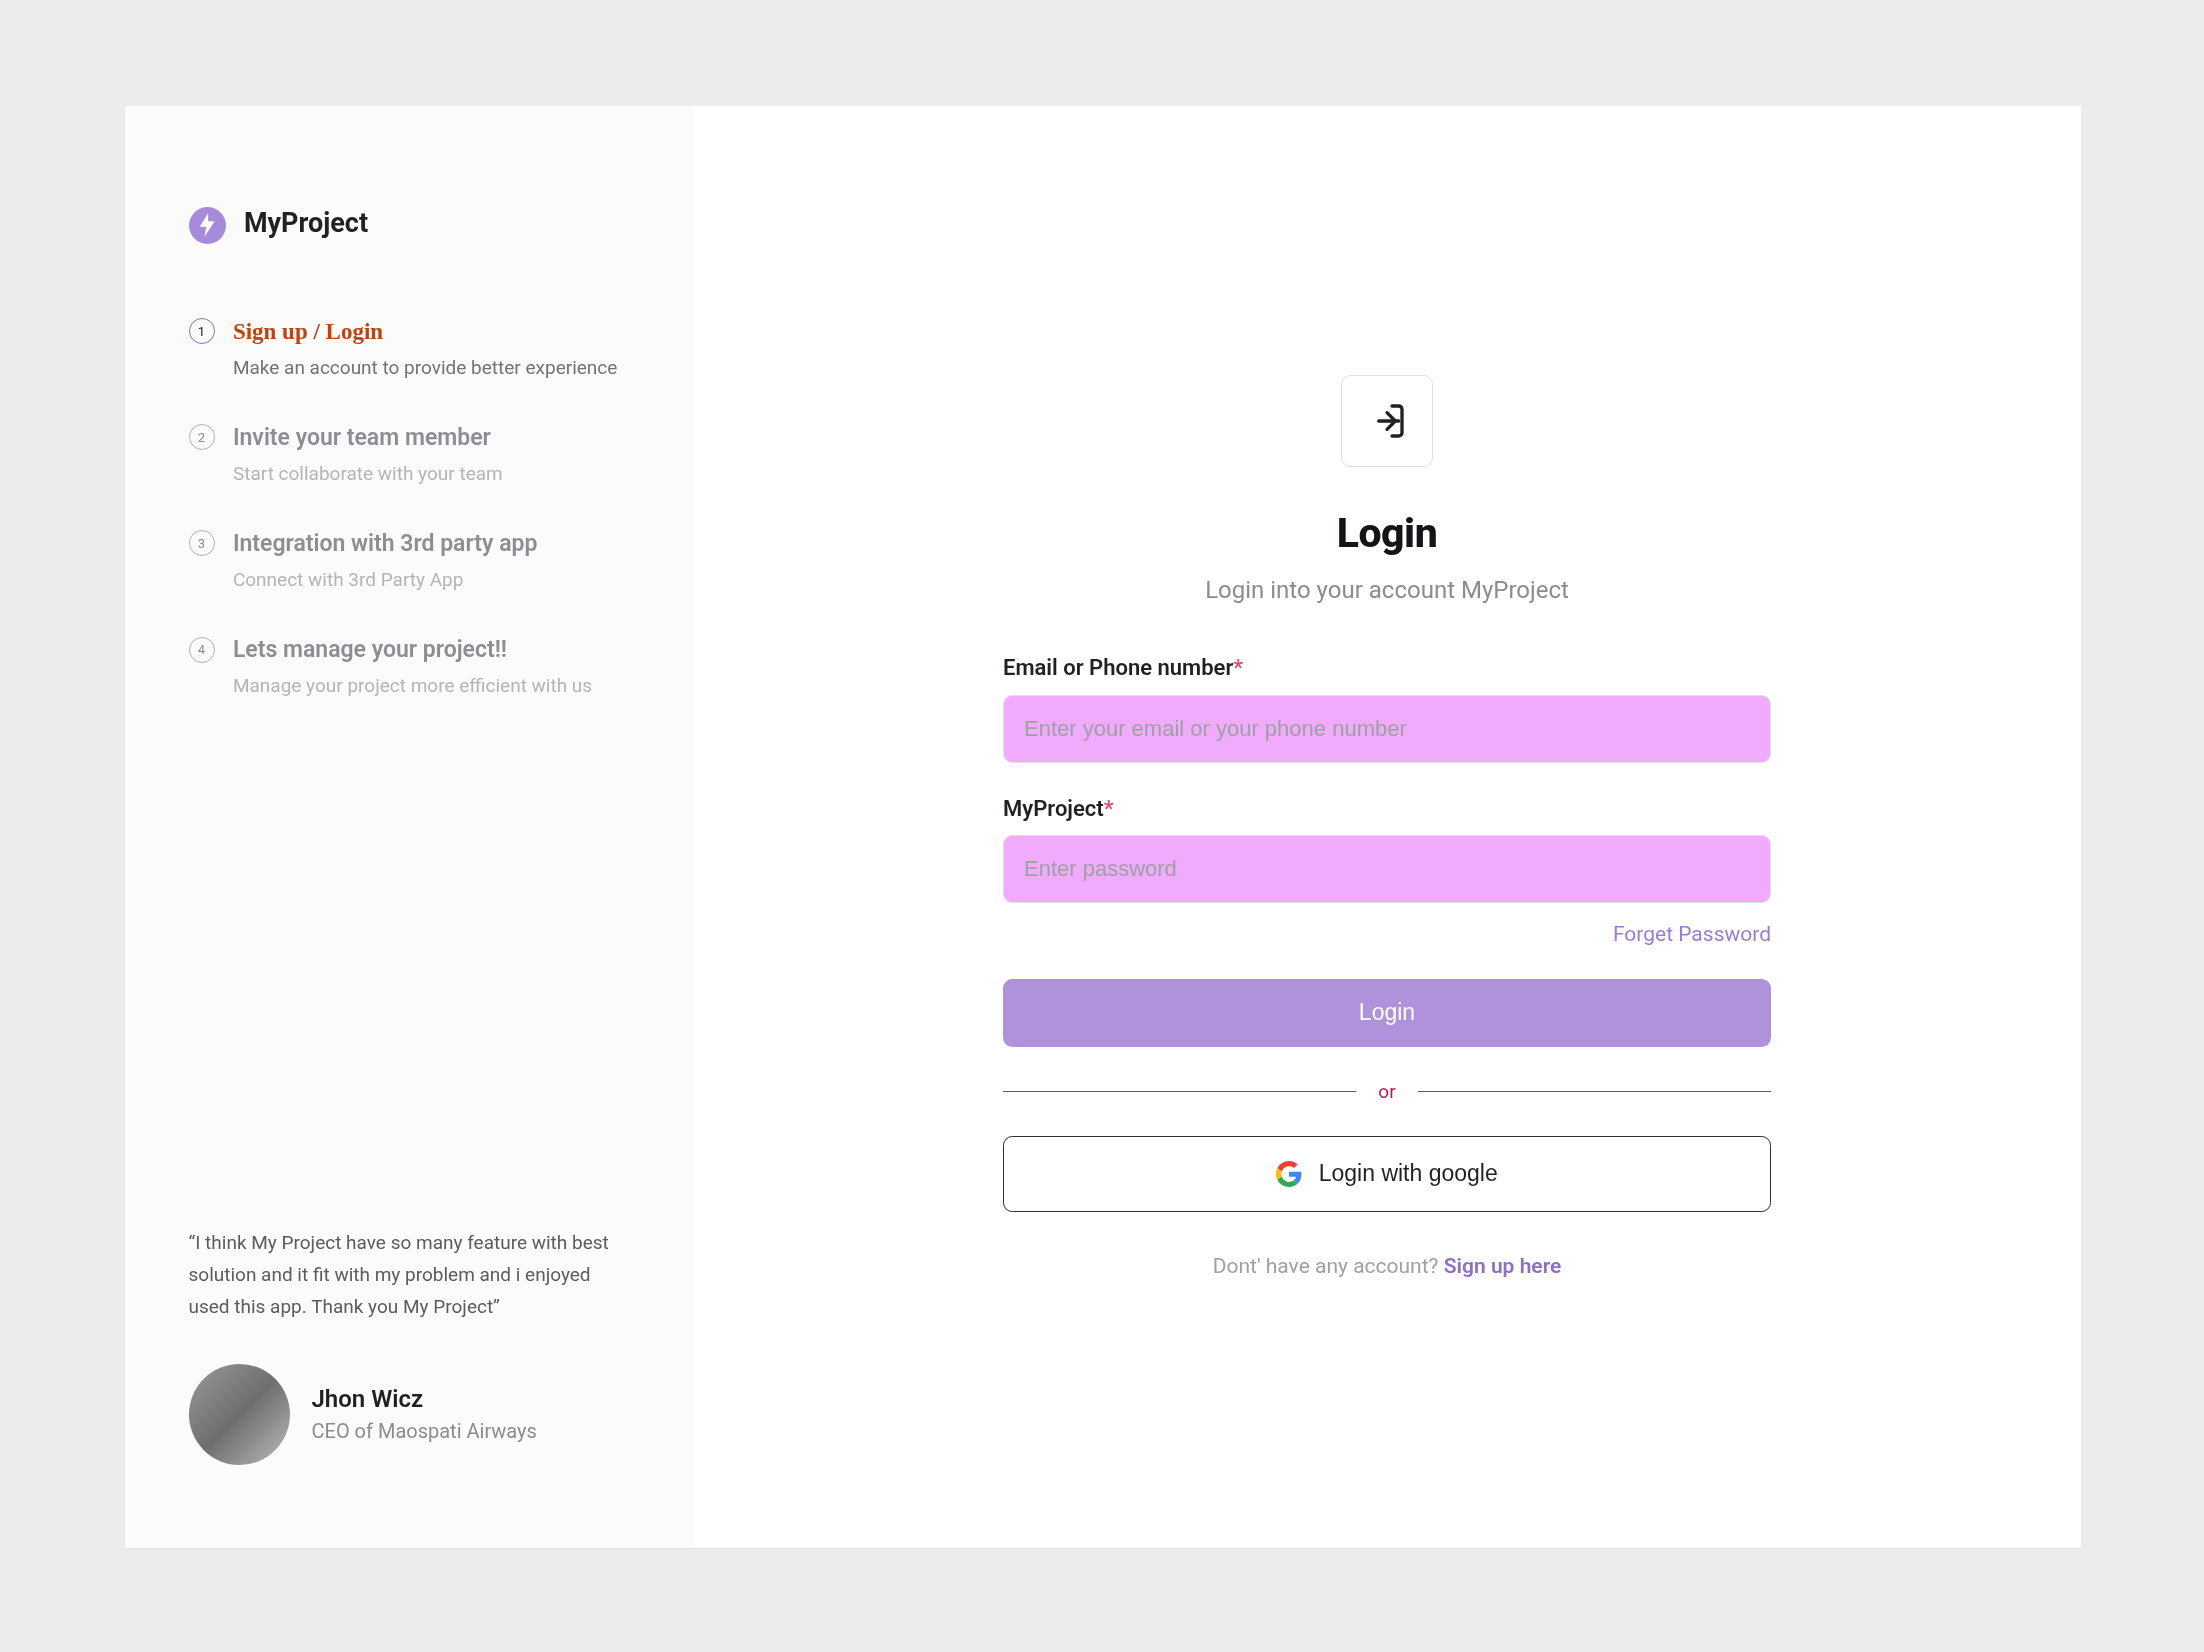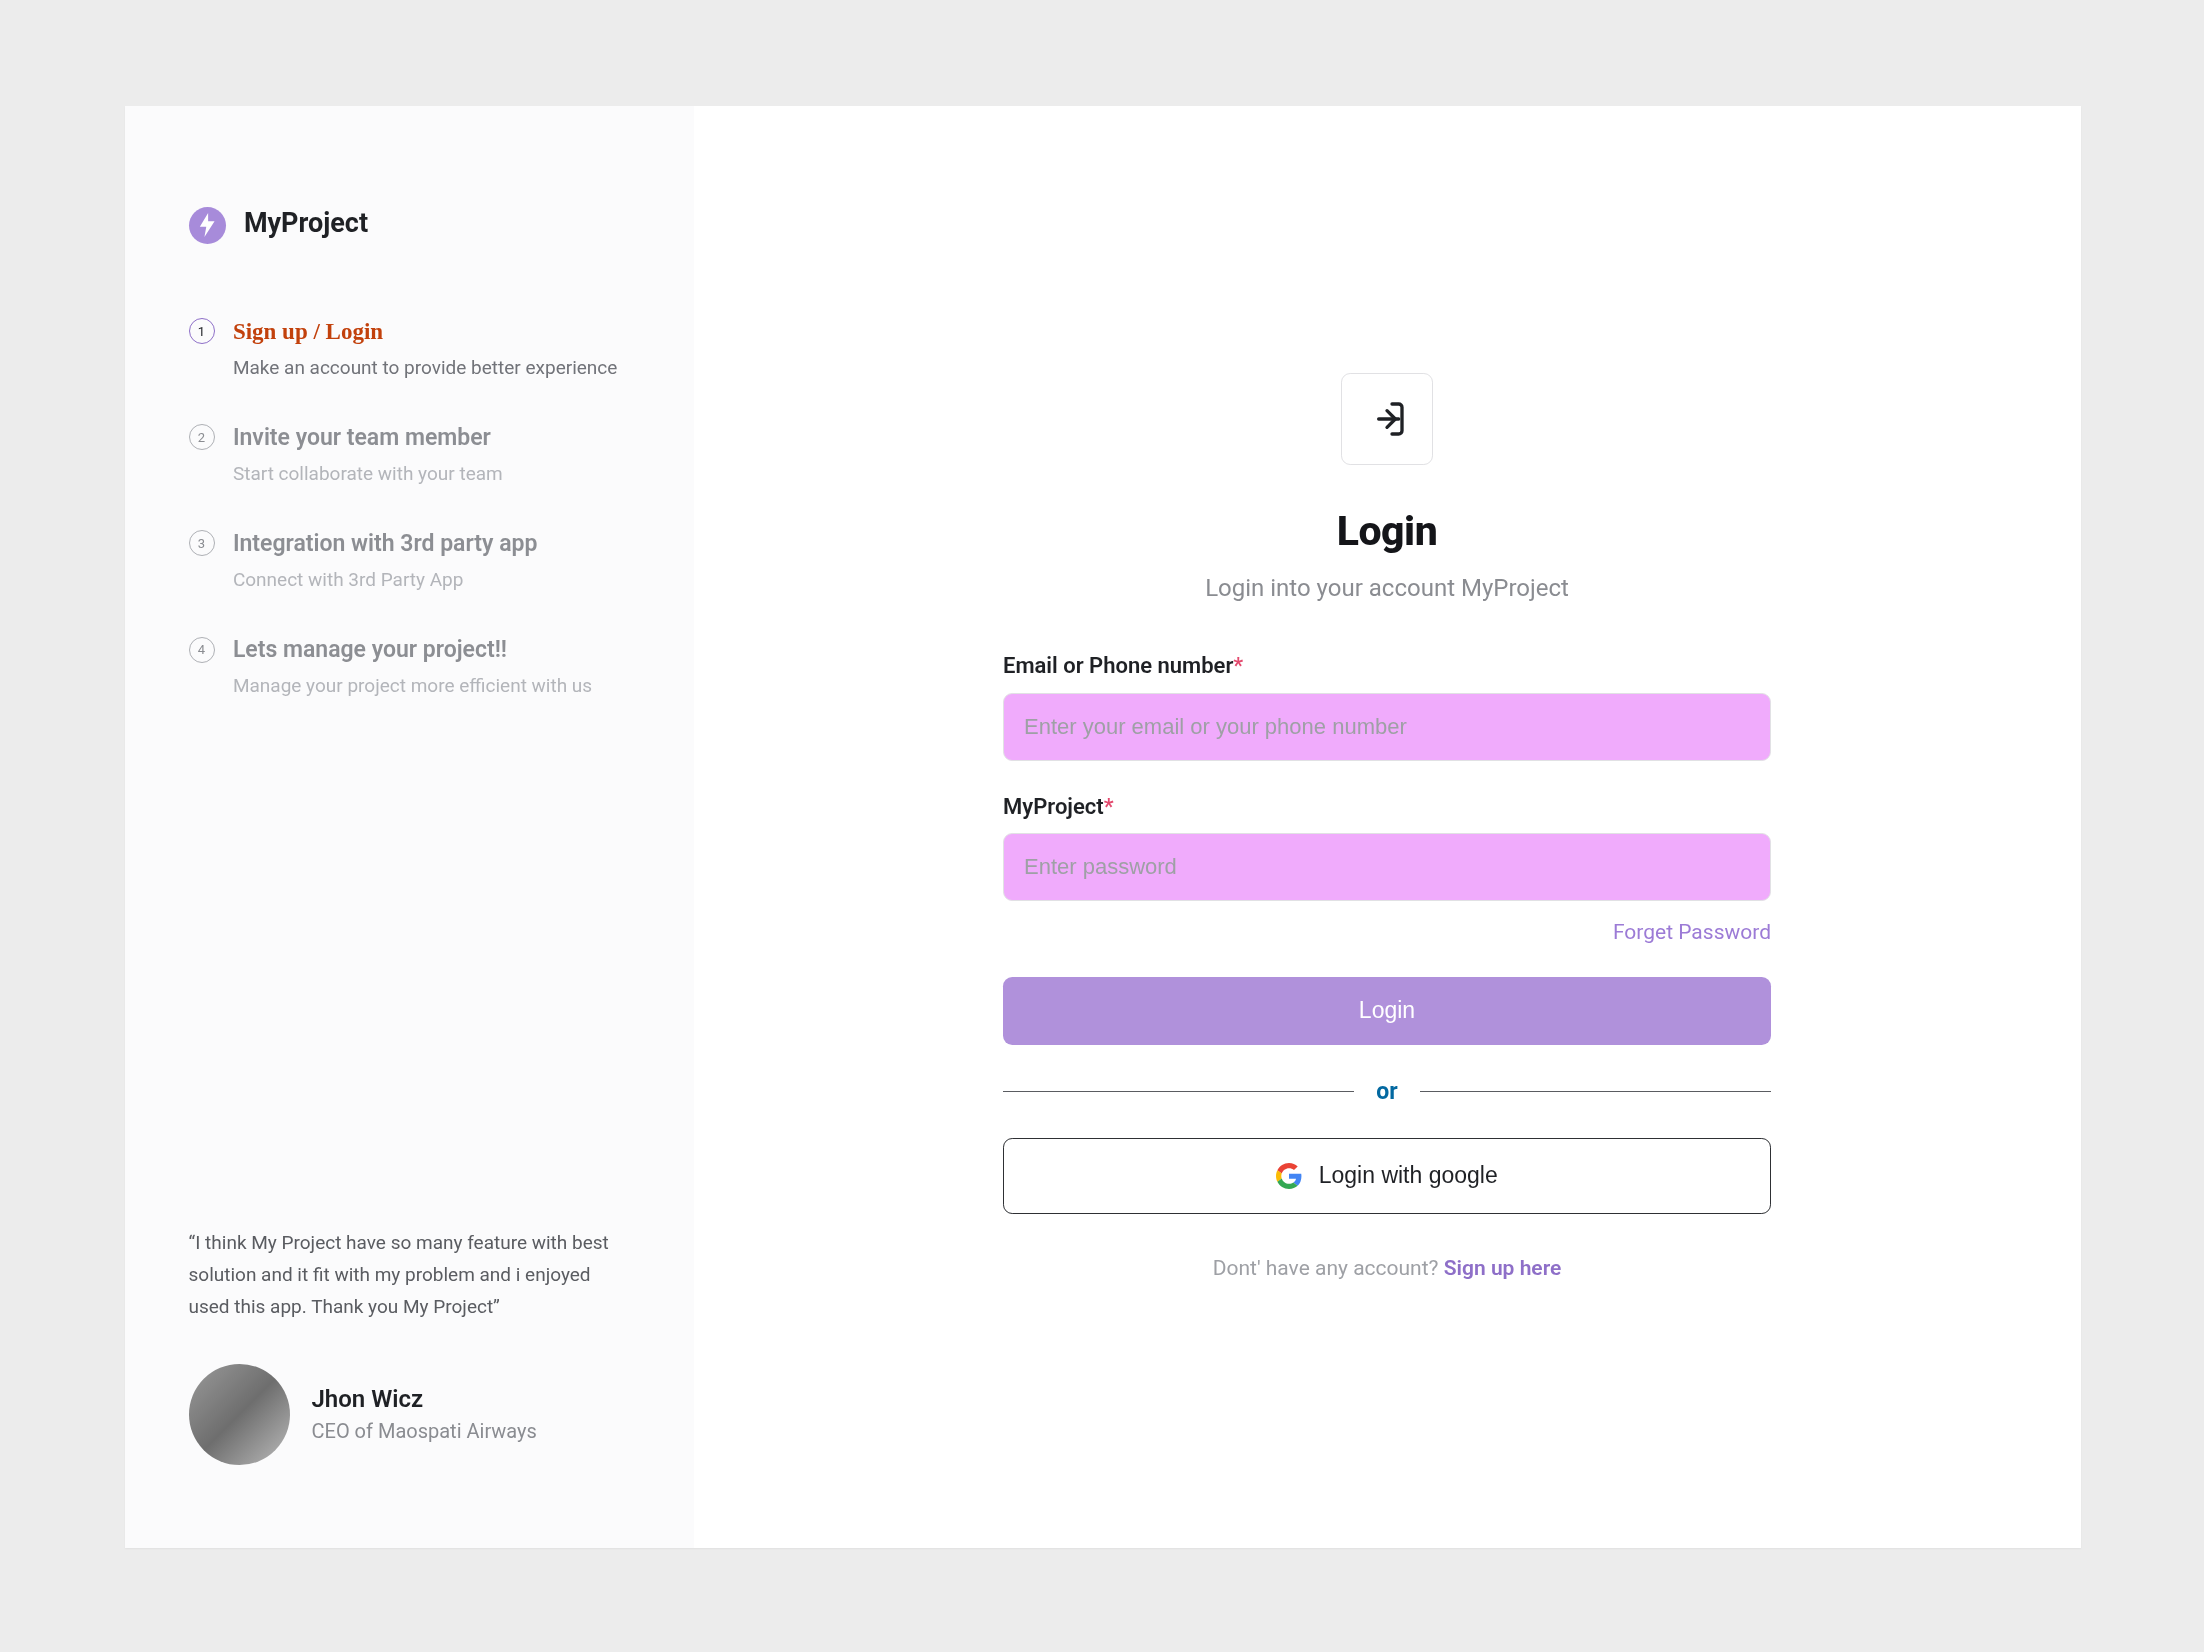--- a/index.html
+++ b/index.html
@@ -116,21 +116,21 @@
     margin-bottom: 33px;
   }
   .divider {
     width: 100%;
     display: flex;
     align-items: center;
     gap: 22px;
     margin-bottom: 33px;
   }
   .divider .line { flex: 1; height: 0.9px; background: #5A5C61; }
-  .divider .or { font-size: 23px; color: #0369a1; font-weight: bold; }
+  .divider .or { font-size: 19px; color: #be185d; }
   .btn-google {
     width: 100%; height: 76px;
     background: #fff;
     border: 1.4px solid #2E3034;
     border-radius: 9.2px;
     font-size: 23px;
     color: #1F2125;
     display: flex;
     align-items: center;
     justify-content: center;

